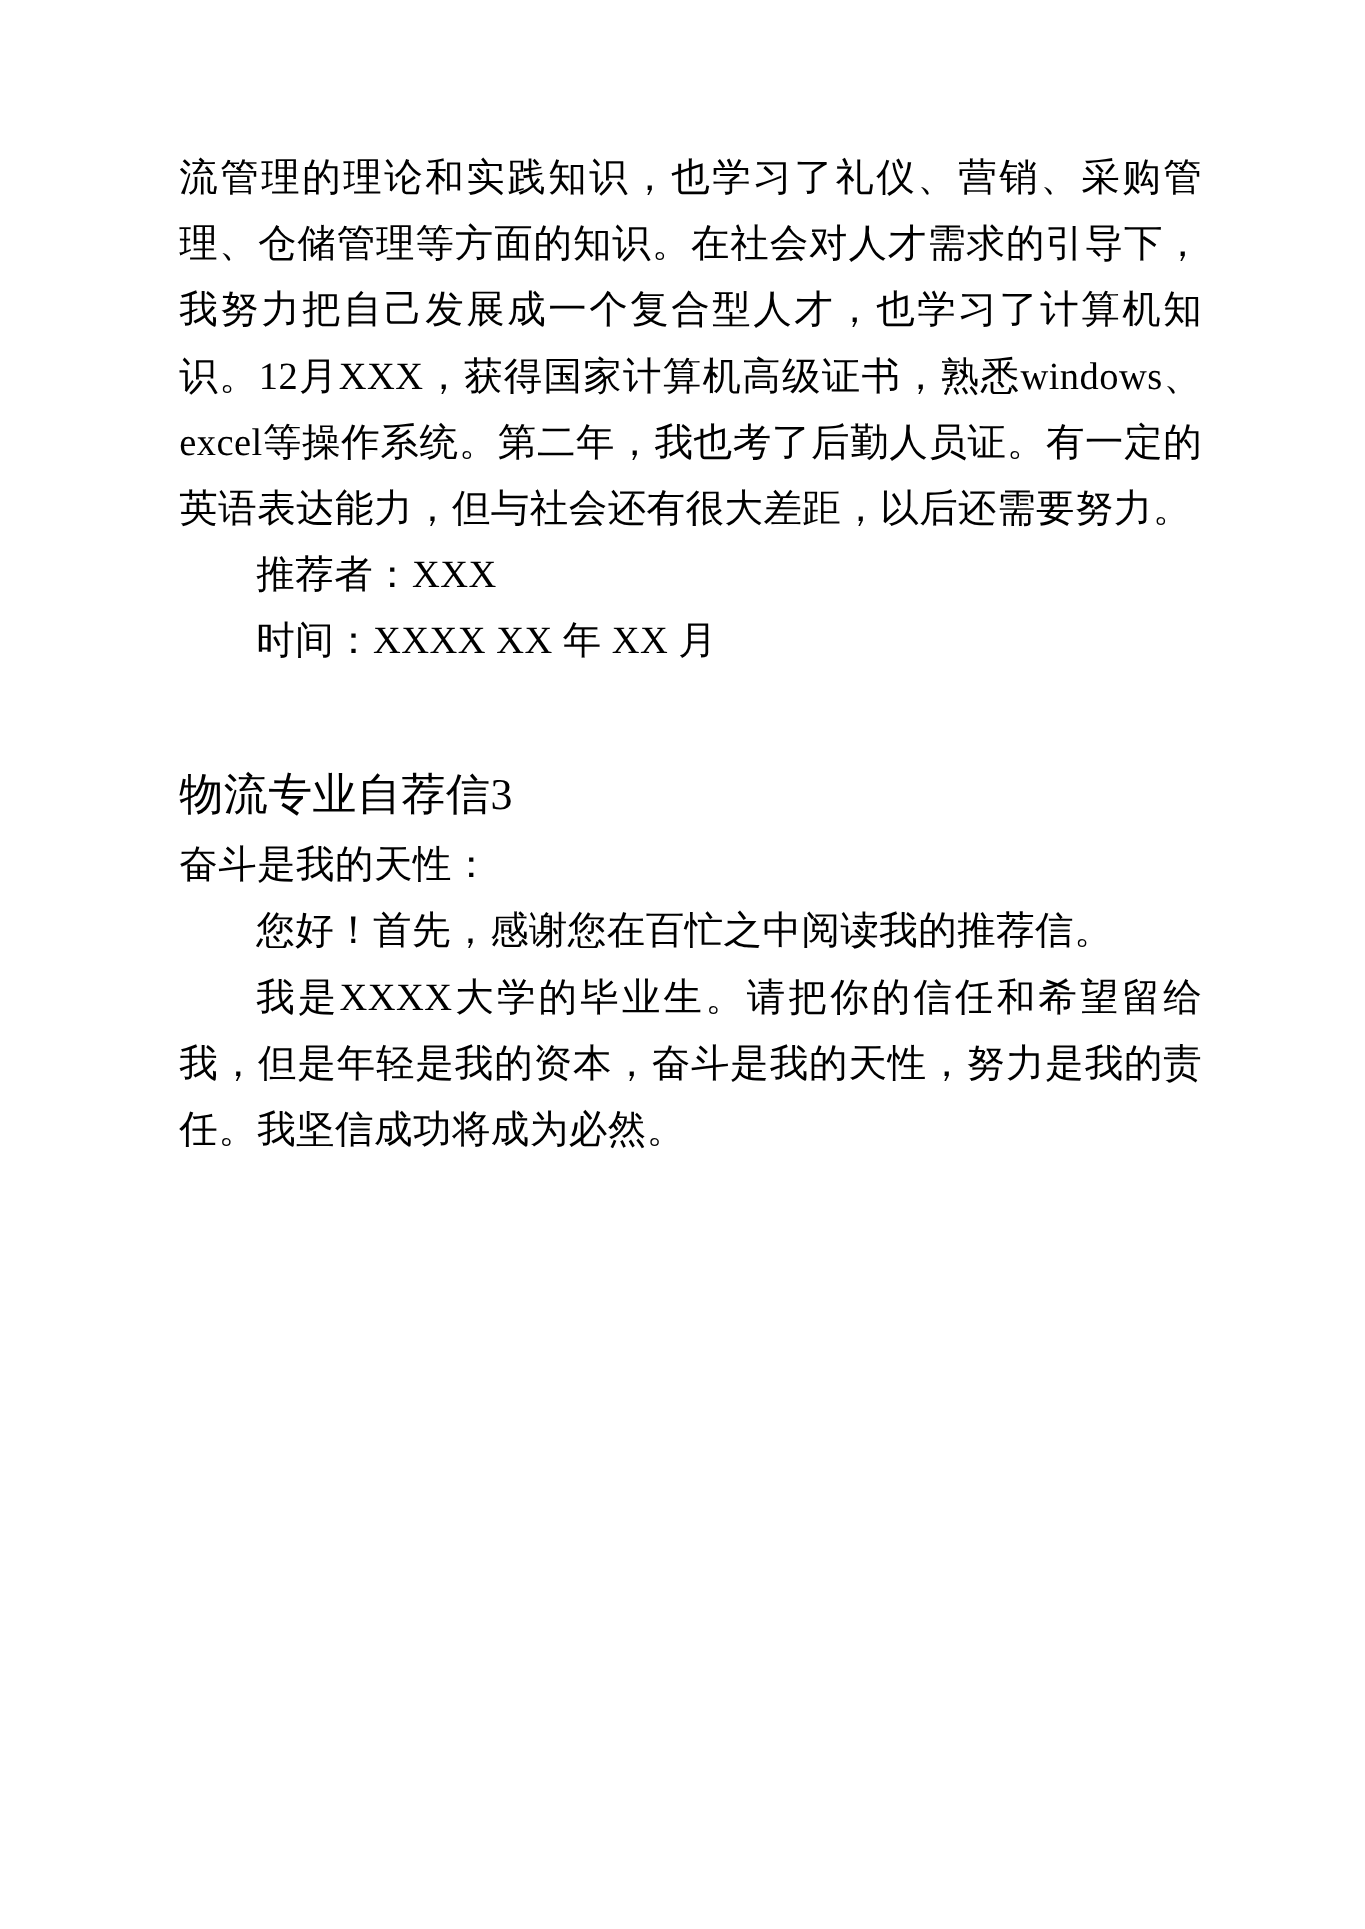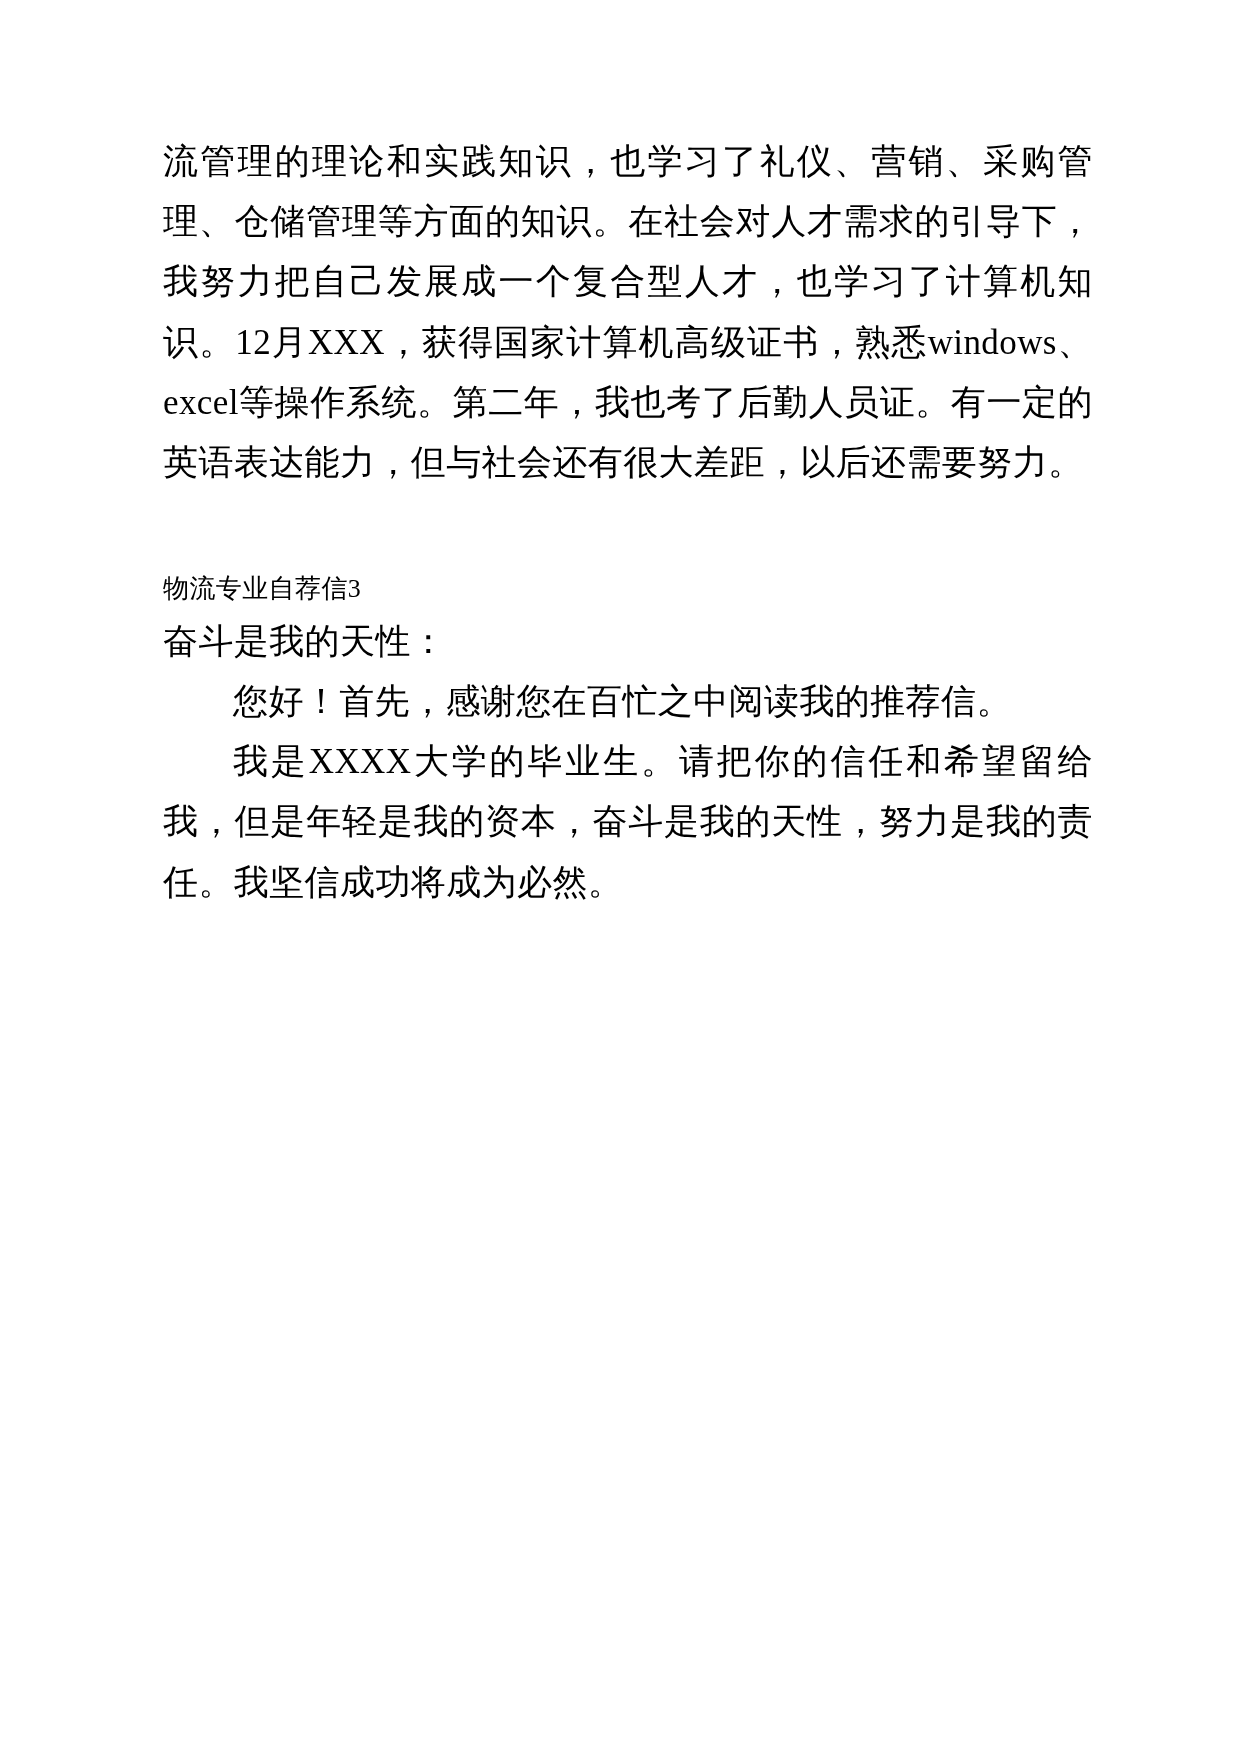--- a/index.html
+++ b/index.html
@@ -36,35 +36,37 @@
     text-indent: 2em;
   }
   .para.tight {
     margin: 0;
   }
   .spacer-lg {
     height: 74px;
   }
   .heading {
     margin: 0;
-    font-size: 26px;
+    font-size: 40px;
     line-height: 1.72;
     font-weight: normal;
   }
 </style>
 </head>
 <body>
 
 <div class="page">
   <div class="doc-body">
 
     <p class="para">流管理的理论和实践知识，也学习了礼仪、营销、采购管理、仓储管理等方面的知识。在社会对人才需求的引导下，我努力把自己发展成一个复合型人才，也学习了计算机知识。12月XXX，获得国家计算机高级证书，熟悉windows、excel等操作系统。第二年，我也考了后勤人员证。有一定的英语表达能力，但与社会还有很大差距，以后还需要努力。</p>
 
 
+    <p class="para indent">推荐者：XXX</p>
 
+    <p class="para indent">时间：XXXX XX 年 XX 月</p>
 
     <div class="spacer-lg"></div>
 
     <p class="heading">物流专业自荐信3</p>
 
     <p class="para tight">奋斗是我的天性：</p>
 
     <p class="para indent">您好！首先，感谢您在百忙之中阅读我的推荐信。</p>
 
     <p class="para indent">我是XXXX大学的毕业生。请把你的信任和希望留给我，但是年轻是我的资本，奋斗是我的天性，努力是我的责任。我坚信成功将成为必然。</p>

